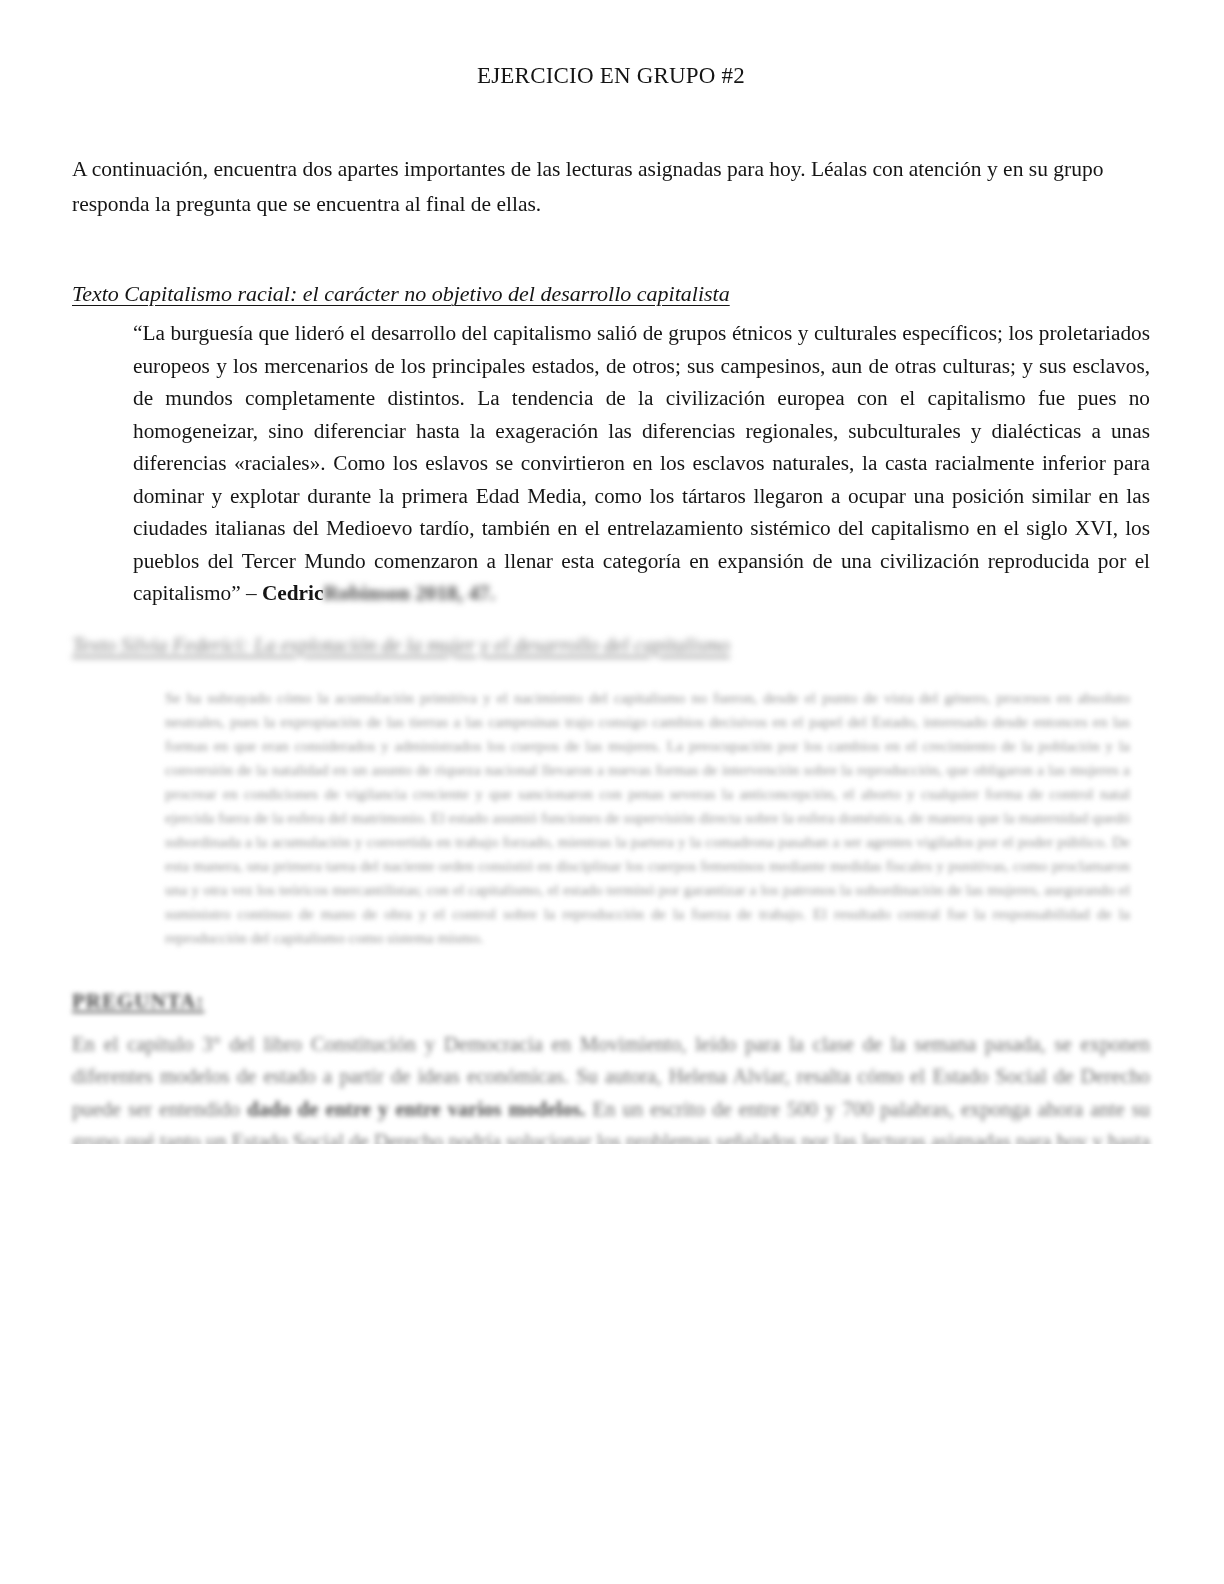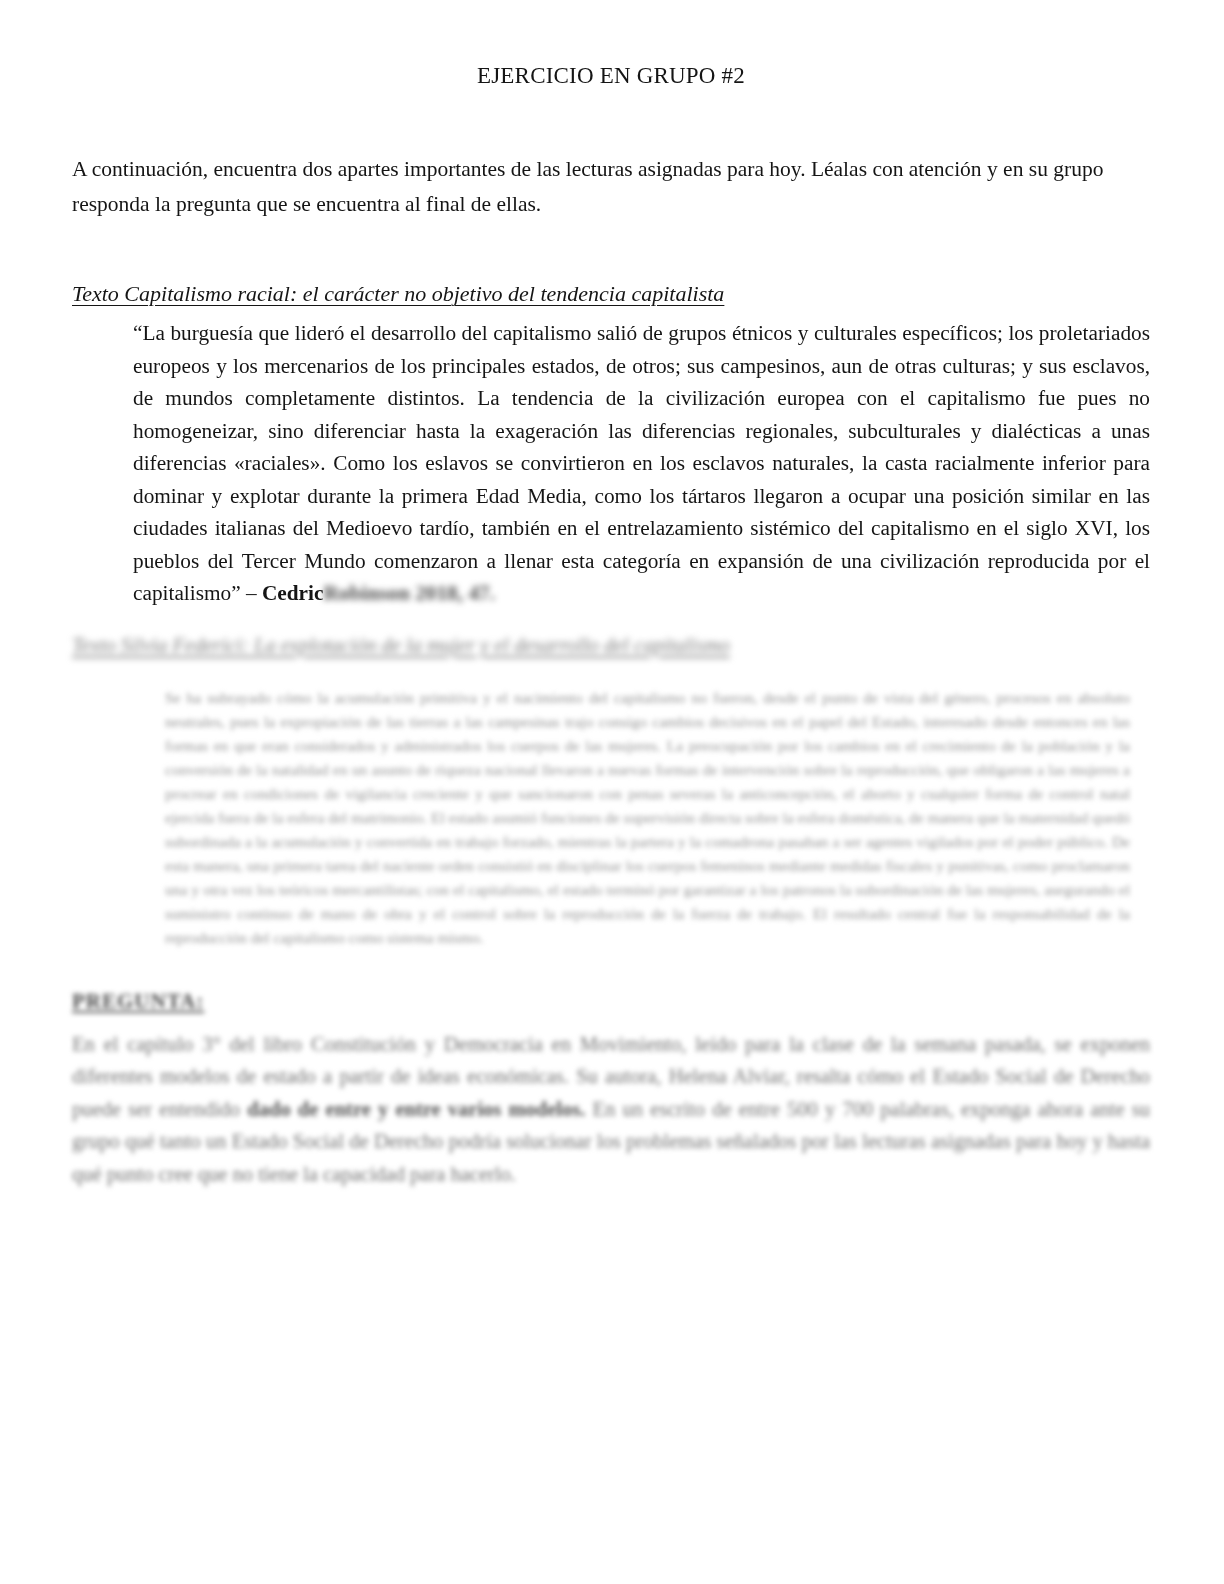--- a/index.html
+++ b/index.html
@@ -4,21 +4,21 @@
 <style>
   * { box-sizing: border-box; }
   html, body {
     margin: 0;
     padding: 0;
     background: #ffffff;
   }
   .page {
     position: relative;
     width: 1224px;
-    height: 1584px;
+    height: 1144px;
     background: #ffffff;
     padding: 60px 74px 48px 72px;
     font-family: "Liberation Serif", "DejaVu Serif", serif;
     color: #151515;
     overflow: hidden;
   }
   .title {
     margin: 0;
     font-size: 23px;
     font-weight: normal;
@@ -104,21 +104,21 @@
 </style>
 </head>
 <body>
 
 <div class="page">
 
   <h1 class="title">EJERCICIO EN GRUPO #2</h1>
 
   <p class="intro">A continuación, encuentra dos apartes importantes de las lecturas asignadas para hoy. Léalas con atención y en su grupo responda la pregunta que se encuentra al final de ellas.</p>
 
-  <h2 class="heading-italic">Texto Capitalismo racial: el carácter no objetivo del tendencia capitalista</h2>
+  <h2 class="heading-italic">Texto Capitalismo racial: el carácter no objetivo del desarrollo capitalista</h2>
 
   <p class="quote"><span>“La burguesía que lideró el desarrollo del capitalismo salió de grupos étnicos y culturales específicos; los proletariados europeos y los mercenarios de los principales estados, de otros; sus campesinos, aun de otras culturas; y sus esclavos, de mundos completamente distintos. La tendencia de la civilización europea con el capitalismo fue pues no homogeneizar, sino diferenciar hasta la exageración las diferencias regionales, subculturales y dialécticas a unas diferencias «raciales». Como los eslavos se convirtieron en los esclavos naturales, la casta racialmente inferior para dominar y explotar durante la primera Edad Media, como los tártaros llegaron a ocupar una posición similar en las ciudades italianas del Medioevo tardío, también en el entrelazamiento sistémico del capitalismo en el siglo XVI, los pueblos del Tercer Mundo comenzaron a llenar esta categoría en expansión de una civilización reproducida por el capitalismo” – </span><b>Cedric</b><span class="cite-blur"> Robinson 2018, 47.</span></p>
 
   <h2 class="heading-blur">Texto Silvia Federici: La explotación de la mujer y el desarrollo del capitalismo</h2>
 
   <p class="fed-blur">Se ha subrayado cómo la acumulación primitiva y el nacimiento del capitalismo no fueron, desde el punto de vista del género, procesos en absoluto neutrales, pues la expropiación de las tierras a las campesinas trajo consigo cambios decisivos en el papel del Estado, interesado desde entonces en las formas en que eran considerados y administrados los cuerpos de las mujeres. La preocupación por los cambios en el crecimiento de la población y la conversión de la natalidad en un asunto de riqueza nacional llevaron a nuevas formas de intervención sobre la reproducción, que obligaron a las mujeres a procrear en condiciones de vigilancia creciente y que sancionaron con penas severas la anticoncepción, el aborto y cualquier forma de control natal ejercida fuera de la esfera del matrimonio. El estado asumió funciones de supervisión directa sobre la esfera doméstica, de manera que la maternidad quedó subordinada a la acumulación y convertida en trabajo forzado, mientras la partera y la comadrona pasaban a ser agentes vigilados por el poder público. De esta manera, una primera tarea del naciente orden consistió en disciplinar los cuerpos femeninos mediante medidas fiscales y punitivas, como proclamaron una y otra vez los teóricos mercantilistas; con el capitalismo, el estado terminó por garantizar a los patronos la subordinación de las mujeres, asegurando el suministro continuo de mano de obra y el control sobre la reproducción de la fuerza de trabajo. El resultado central fue la responsabilidad de la reproducción del capitalismo como sistema mismo.</p>
 
   <div>
     <h3 class="q-heading-blur">PREGUNTA:</h3>
   </div>

